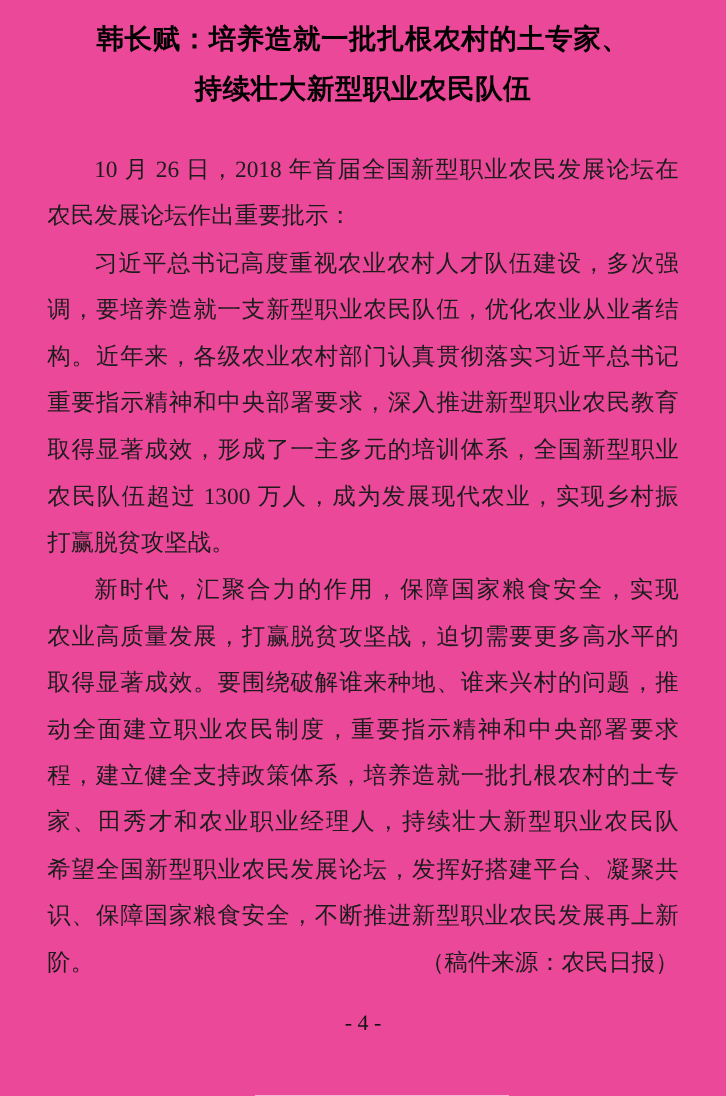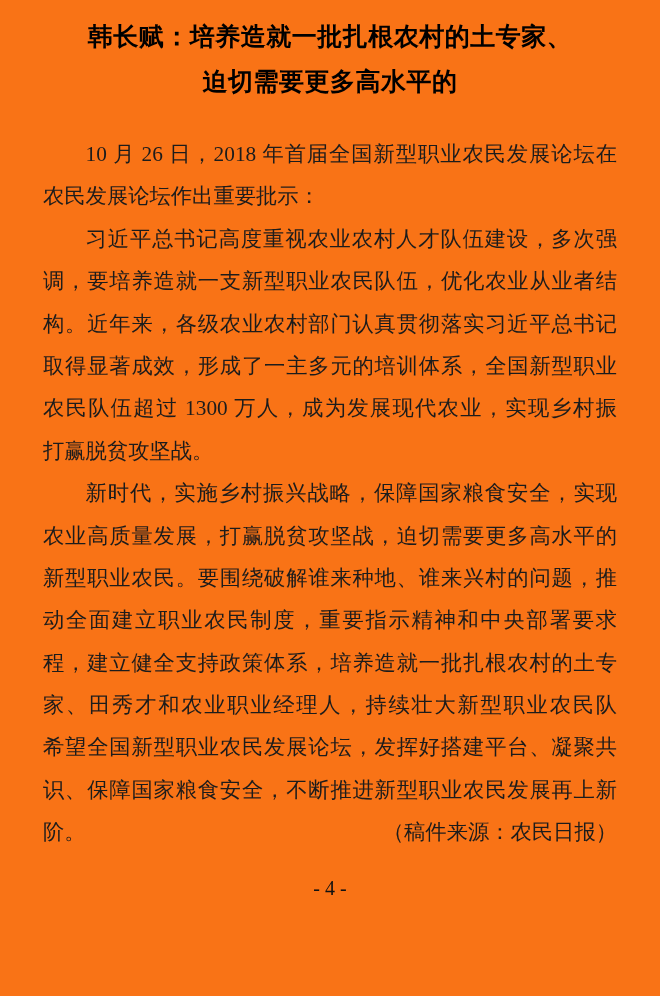--- a/index.html
+++ b/index.html
@@ -4,21 +4,21 @@
 <style>
   html, body {
     margin: 0;
     padding: 0;
     background: #ffffff;
   }
   .page {
     position: relative;
     width: 660px;
     height: 996px;
-    background: #f97316;
+    background: #ec4899;
     box-sizing: border-box;
     padding: 14px 43px 0 43px;
     font-family: "Liberation Serif", "DejaVu Serif", serif;
     color: #1c1c1c;
     overflow: hidden;
   }
   .doc-title {
     text-align: center;
     font-weight: bold;
     color: #000000;
@@ -59,38 +59,39 @@
     color: #111111;
   }
 </style>
 </head>
 <body>
 
 <div class="page">
 
   <div class="doc-title">
     <div>韩长赋：培养造就一批扎根农村的土专家、</div>
-    <div>迫切需要更多高水平的</div>
+    <div>持续壮大新型职业农民队伍</div>
   </div>
 
   <div class="body-text">
 
     <div class="line first">10 月 26 日，2018 年首届全国新型职业农民发展论坛在</div>
     <div class="line para-end">农民发展论坛作出重要批示：</div>
 
     <div class="line first">习近平总书记高度重视农业农村人才队伍建设，多次强</div>
     <div class="line">调，要培养造就一支新型职业农民队伍，优化农业从业者结</div>
     <div class="line">构。近年来，各级农业农村部门认真贯彻落实习近平总书记</div>
+    <div class="line">重要指示精神和中央部署要求，深入推进新型职业农民教育</div>
     <div class="line">取得显著成效，形成了一主多元的培训体系，全国新型职业</div>
     <div class="line">农民队伍超过 1300 万人，成为发展现代农业，实现乡村振</div>
     <div class="line para-end">打赢脱贫攻坚战。</div>
 
-    <div class="line first">新时代，实施乡村振兴战略，保障国家粮食安全，实现</div>
+    <div class="line first">新时代，汇聚合力的作用，保障国家粮食安全，实现</div>
     <div class="line">农业高质量发展，打赢脱贫攻坚战，迫切需要更多高水平的</div>
-    <div class="line">新型职业农民。要围绕破解谁来种地、谁来兴村的问题，推</div>
+    <div class="line">取得显著成效。要围绕破解谁来种地、谁来兴村的问题，推</div>
     <div class="line">动全面建立职业农民制度，重要指示精神和中央部署要求</div>
     <div class="line">程，建立健全支持政策体系，培养造就一批扎根农村的土专</div>
     <div class="line">家、田秀才和农业职业经理人，持续壮大新型职业农民队伍。</div>
     <div class="line">希望全国新型职业农民发展论坛，发挥好搭建平台、凝聚共</div>
     <div class="line">识、保障国家粮食安全，不断推进新型职业农民发展再上新台</div>
 
     <div class="line split">
       <span>阶。</span>
       <span>（稿件来源：农民日报）</span>
     </div>

